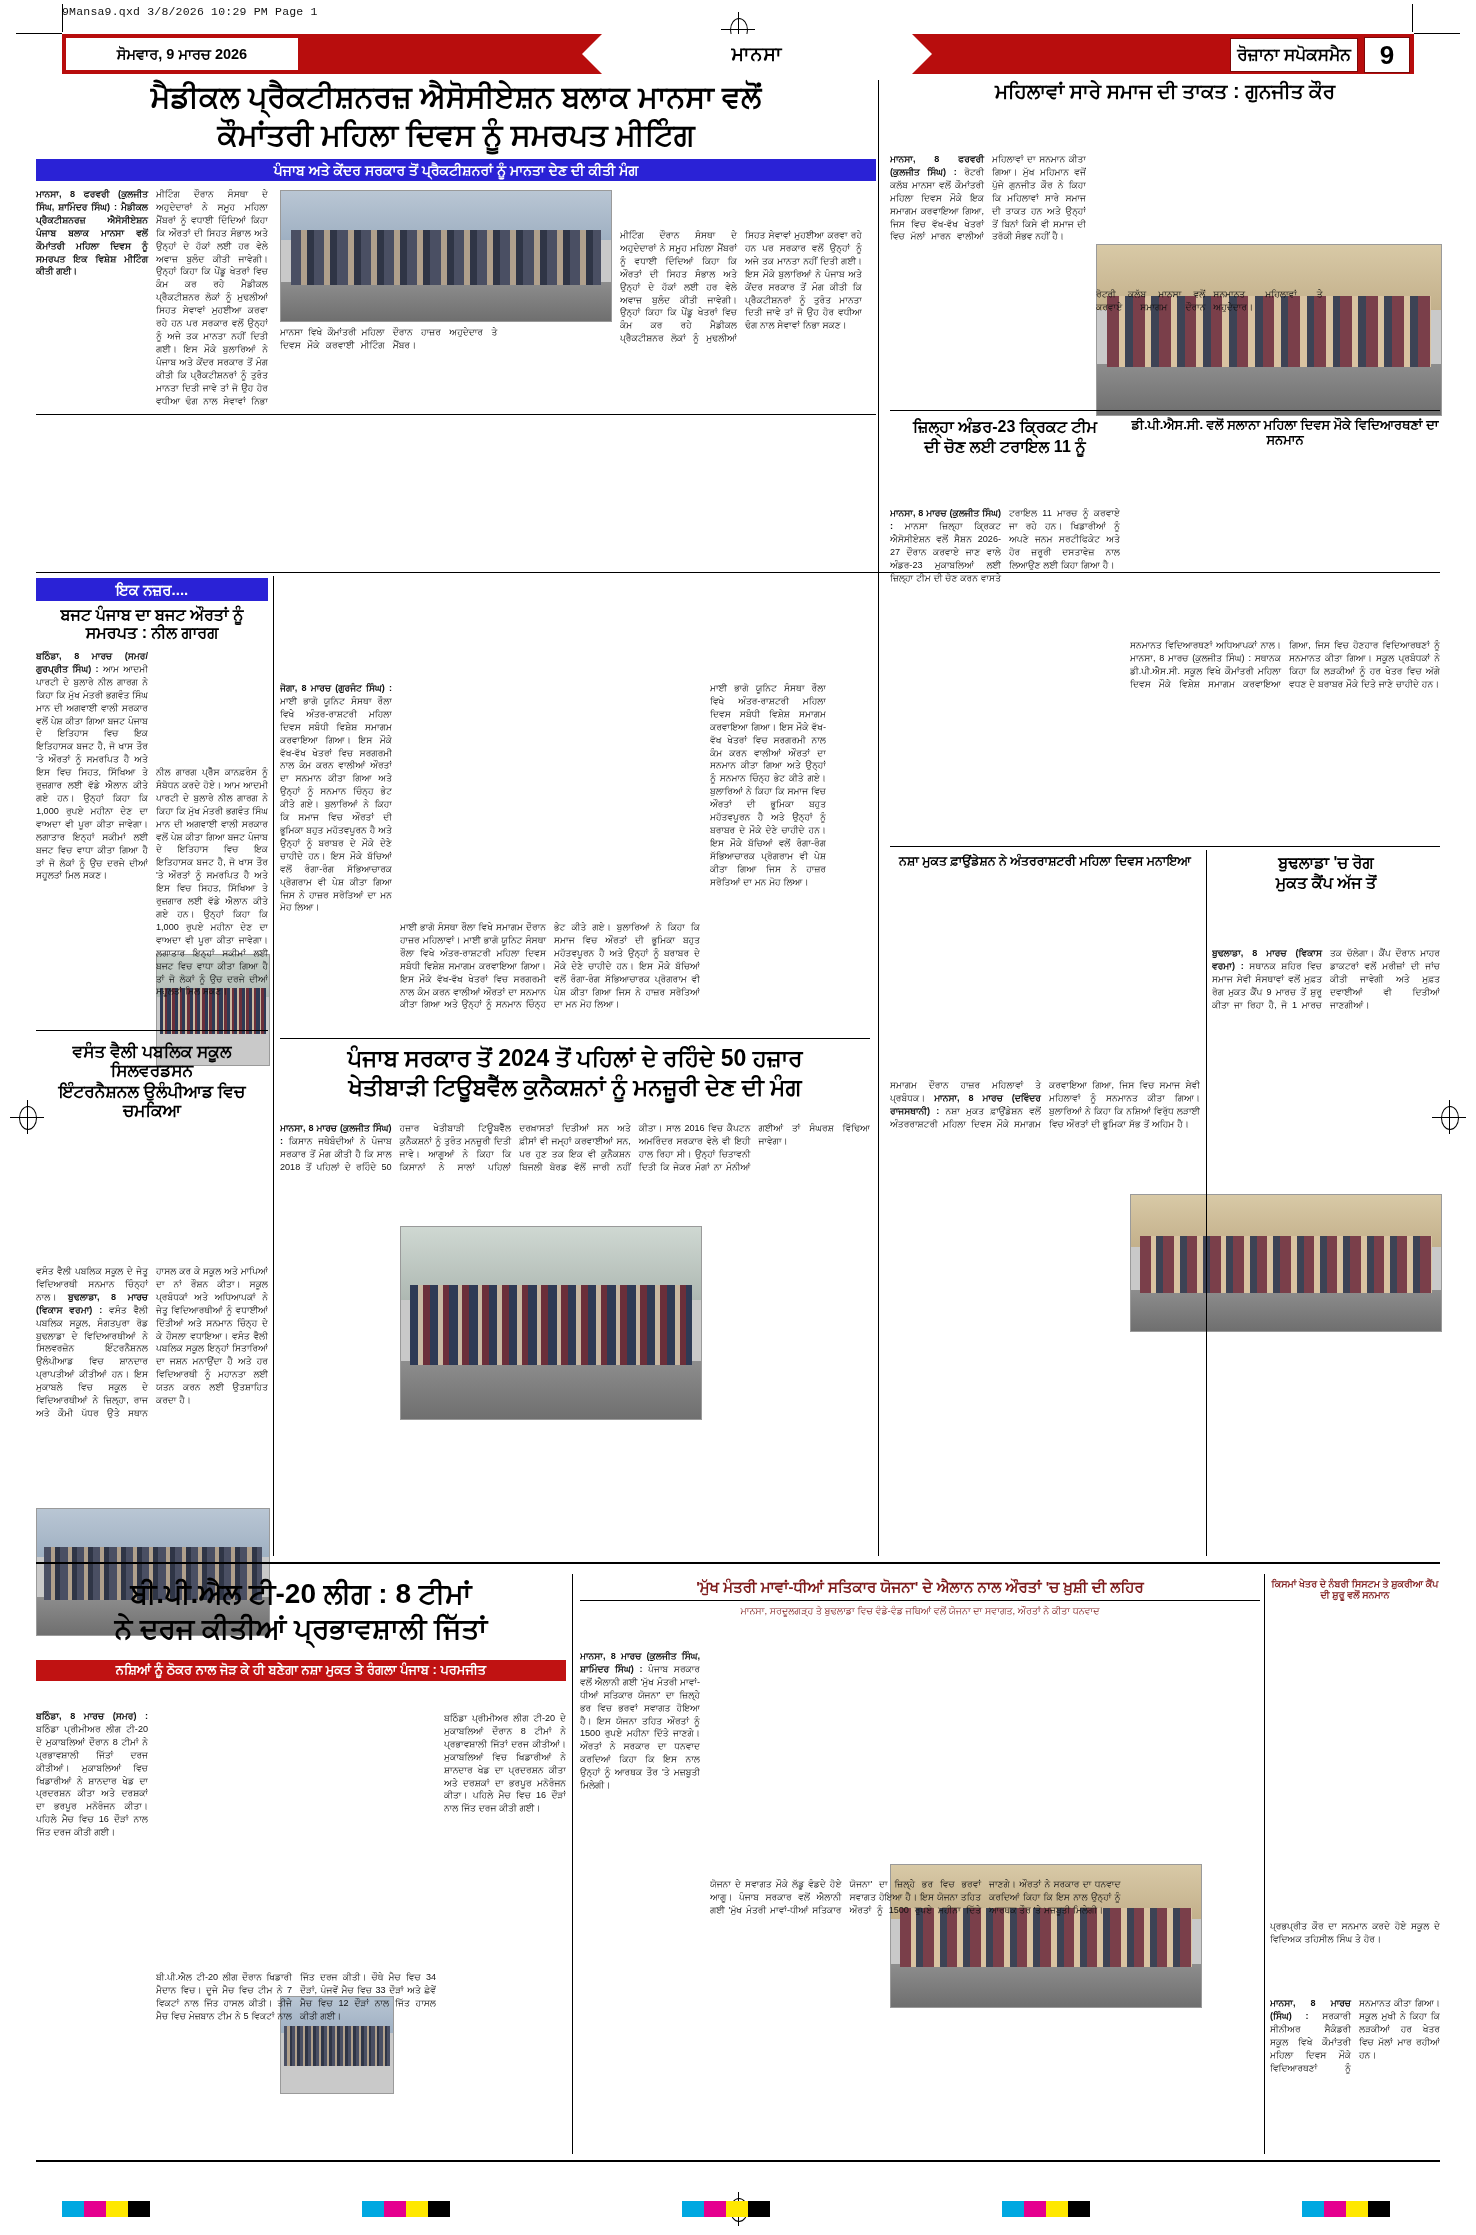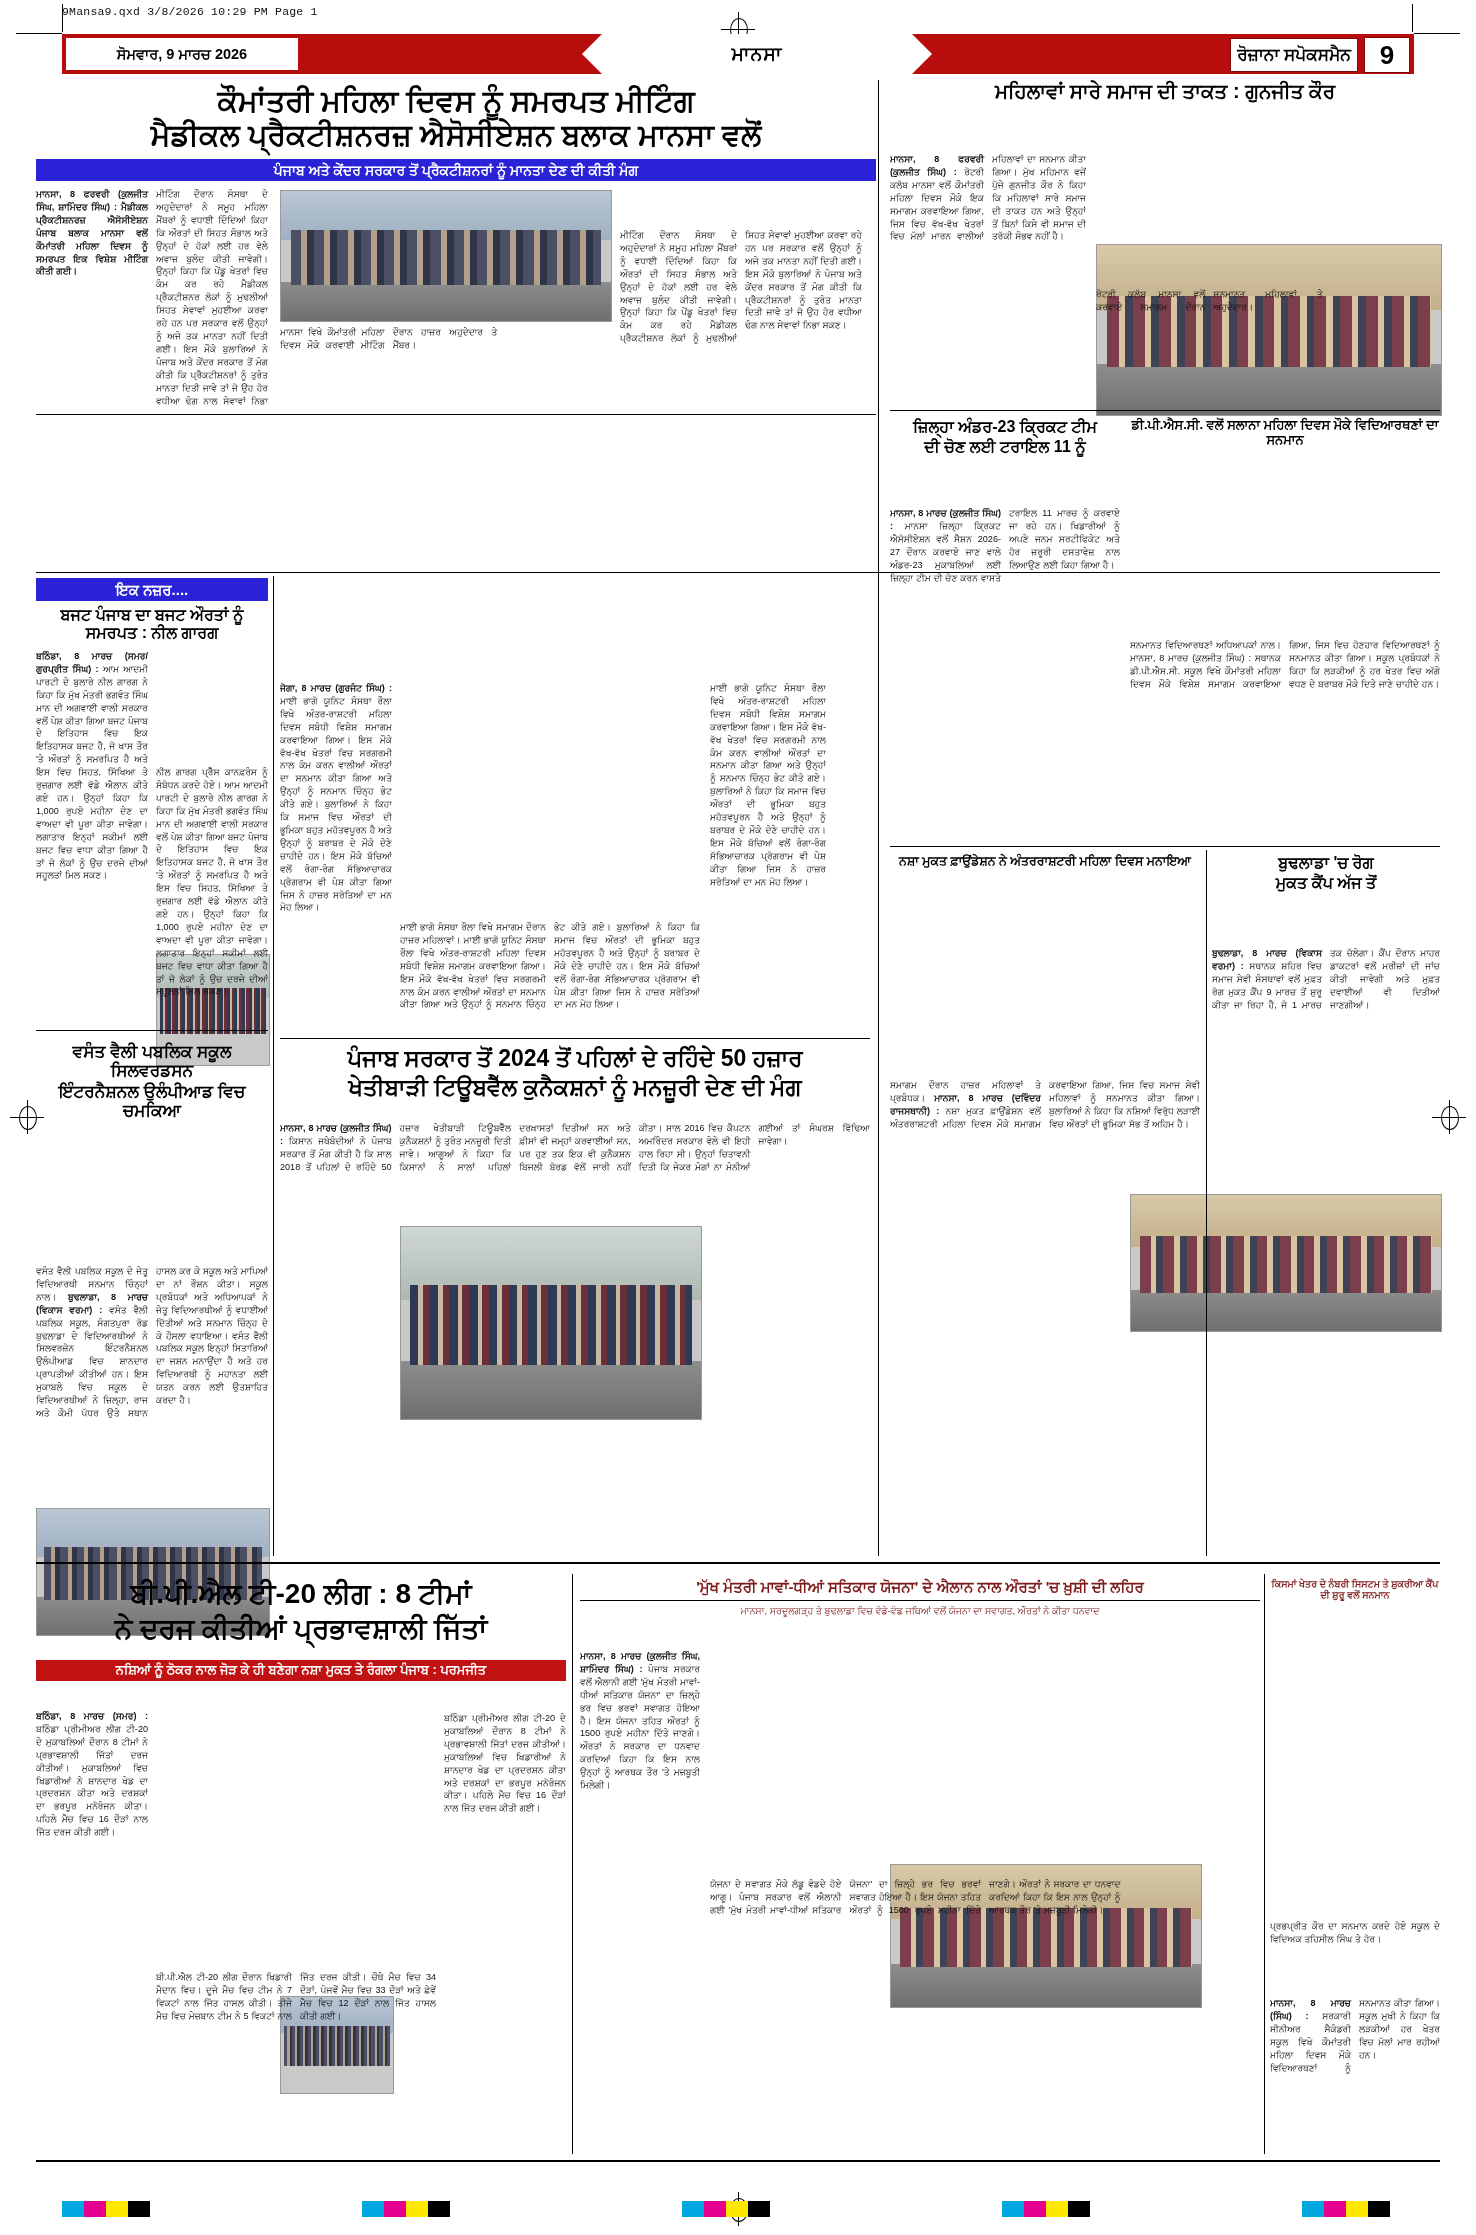--- a/index.html
+++ b/index.html
@@ -110,22 +110,22 @@
     <div class="notchR"></div>
     <div class="brandbox">
       <span>ਰੋਜ਼ਾਨਾ ਸਪੋਕਸਮੈਨ</span>
     </div>
     <div class="pageno">
       <span>9</span>
     </div>
   </div>
 
   <div class="col" style="left:36px;top:80px;width:840px;">
+    <div class="hl h1">ਮੈਡੀਕਲ ਪ੍ਰੈਕਟੀਸ਼ਨਰਜ਼ ਐਸੋਸੀਏਸ਼ਨ ਬਲਾਕ ਮਾਨਸਾ ਵਲੋਂ</div>
     <div class="hl h1" style="margin-top:4px;">ਕੌਮਾਂਤਰੀ ਮਹਿਲਾ ਦਿਵਸ ਨੂੰ ਸਮਰਪਤ ਮੀਟਿੰਗ</div>
-    <div class="hl h1">ਮੈਡੀਕਲ ਪ੍ਰੈਕਟੀਸ਼ਨਰਜ਼ ਐਸੋਸੀਏਸ਼ਨ ਬਲਾਕ ਮਾਨਸਾ ਵਲੋਂ</div>
     <div class="banner" style="margin-top:8px;">ਪੰਜਾਬ ਅਤੇ ਕੇਂਦਰ ਸਰਕਾਰ ਤੋਂ ਪ੍ਰੈਕਟੀਸ਼ਨਰਾਂ ਨੂੰ ਮਾਨਤਾ ਦੇਣ ਦੀ ਕੀਤੀ ਮੰਗ</div>
   </div>
 
   <div class="col body" style="left:36px;top:188px;width:112px;height:218px;">
     <span style="font-weight:bold;">ਮਾਨਸਾ, 8 ਫਰਵਰੀ (ਕੁਲਜੀਤ ਸਿੰਘ, ਸ਼ਾਮਿੰਦਰ ਸਿੰਘ) : ਮੈਡੀਕਲ ਪ੍ਰੈਕਟੀਸ਼ਨਰਜ਼ ਐਸੋਸੀਏਸ਼ਨ ਪੰਜਾਬ ਬਲਾਕ ਮਾਨਸਾ ਵਲੋਂ ਕੌਮਾਂਤਰੀ ਮਹਿਲਾ ਦਿਵਸ ਨੂੰ ਸਮਰਪਤ ਇਕ ਵਿਸ਼ੇਸ਼ ਮੀਟਿੰਗ ਕੀਤੀ ਗਈ।</span>
   </div>
   <div class="col body" style="left:156px;top:188px;width:112px;height:218px;overflow:hidden;">
     <span>ਮੀਟਿੰਗ ਦੌਰਾਨ ਸੰਸਥਾ ਦੇ ਅਹੁਦੇਦਾਰਾਂ ਨੇ ਸਮੂਹ ਮਹਿਲਾ ਮੈਂਬਰਾਂ ਨੂੰ ਵਧਾਈ ਦਿੰਦਿਆਂ ਕਿਹਾ ਕਿ ਔਰਤਾਂ ਦੀ ਸਿਹਤ ਸੰਭਾਲ ਅਤੇ ਉਨ੍ਹਾਂ ਦੇ ਹੱਕਾਂ ਲਈ ਹਰ ਵੇਲੇ ਅਵਾਜ਼ ਬੁਲੰਦ ਕੀਤੀ ਜਾਵੇਗੀ। ਉਨ੍ਹਾਂ ਕਿਹਾ ਕਿ ਪੇਂਡੂ ਖੇਤਰਾਂ ਵਿਚ ਕੰਮ ਕਰ ਰਹੇ ਮੈਡੀਕਲ ਪ੍ਰੈਕਟੀਸ਼ਨਰ ਲੋਕਾਂ ਨੂੰ ਮੁਢਲੀਆਂ ਸਿਹਤ ਸੇਵਾਵਾਂ ਮੁਹਈਆ ਕਰਵਾ ਰਹੇ ਹਨ ਪਰ ਸਰਕਾਰ ਵਲੋਂ ਉਨ੍ਹਾਂ ਨੂੰ ਅਜੇ ਤਕ ਮਾਨਤਾ ਨਹੀਂ ਦਿਤੀ ਗਈ। ਇਸ ਮੌਕੇ ਬੁਲਾਰਿਆਂ ਨੇ ਪੰਜਾਬ ਅਤੇ ਕੇਂਦਰ ਸਰਕਾਰ ਤੋਂ ਮੰਗ ਕੀਤੀ ਕਿ ਪ੍ਰੈਕਟੀਸ਼ਨਰਾਂ ਨੂੰ ਤੁਰੰਤ ਮਾਨਤਾ ਦਿਤੀ ਜਾਵੇ ਤਾਂ ਜੋ ਉਹ ਹੋਰ ਵਧੀਆ ਢੰਗ ਨਾਲ ਸੇਵਾਵਾਂ ਨਿਭਾ ਸਕਣ।</span>
   </div>
   <div class="photo" style="left:280px;top:190px;width:330px;height:130px;">

